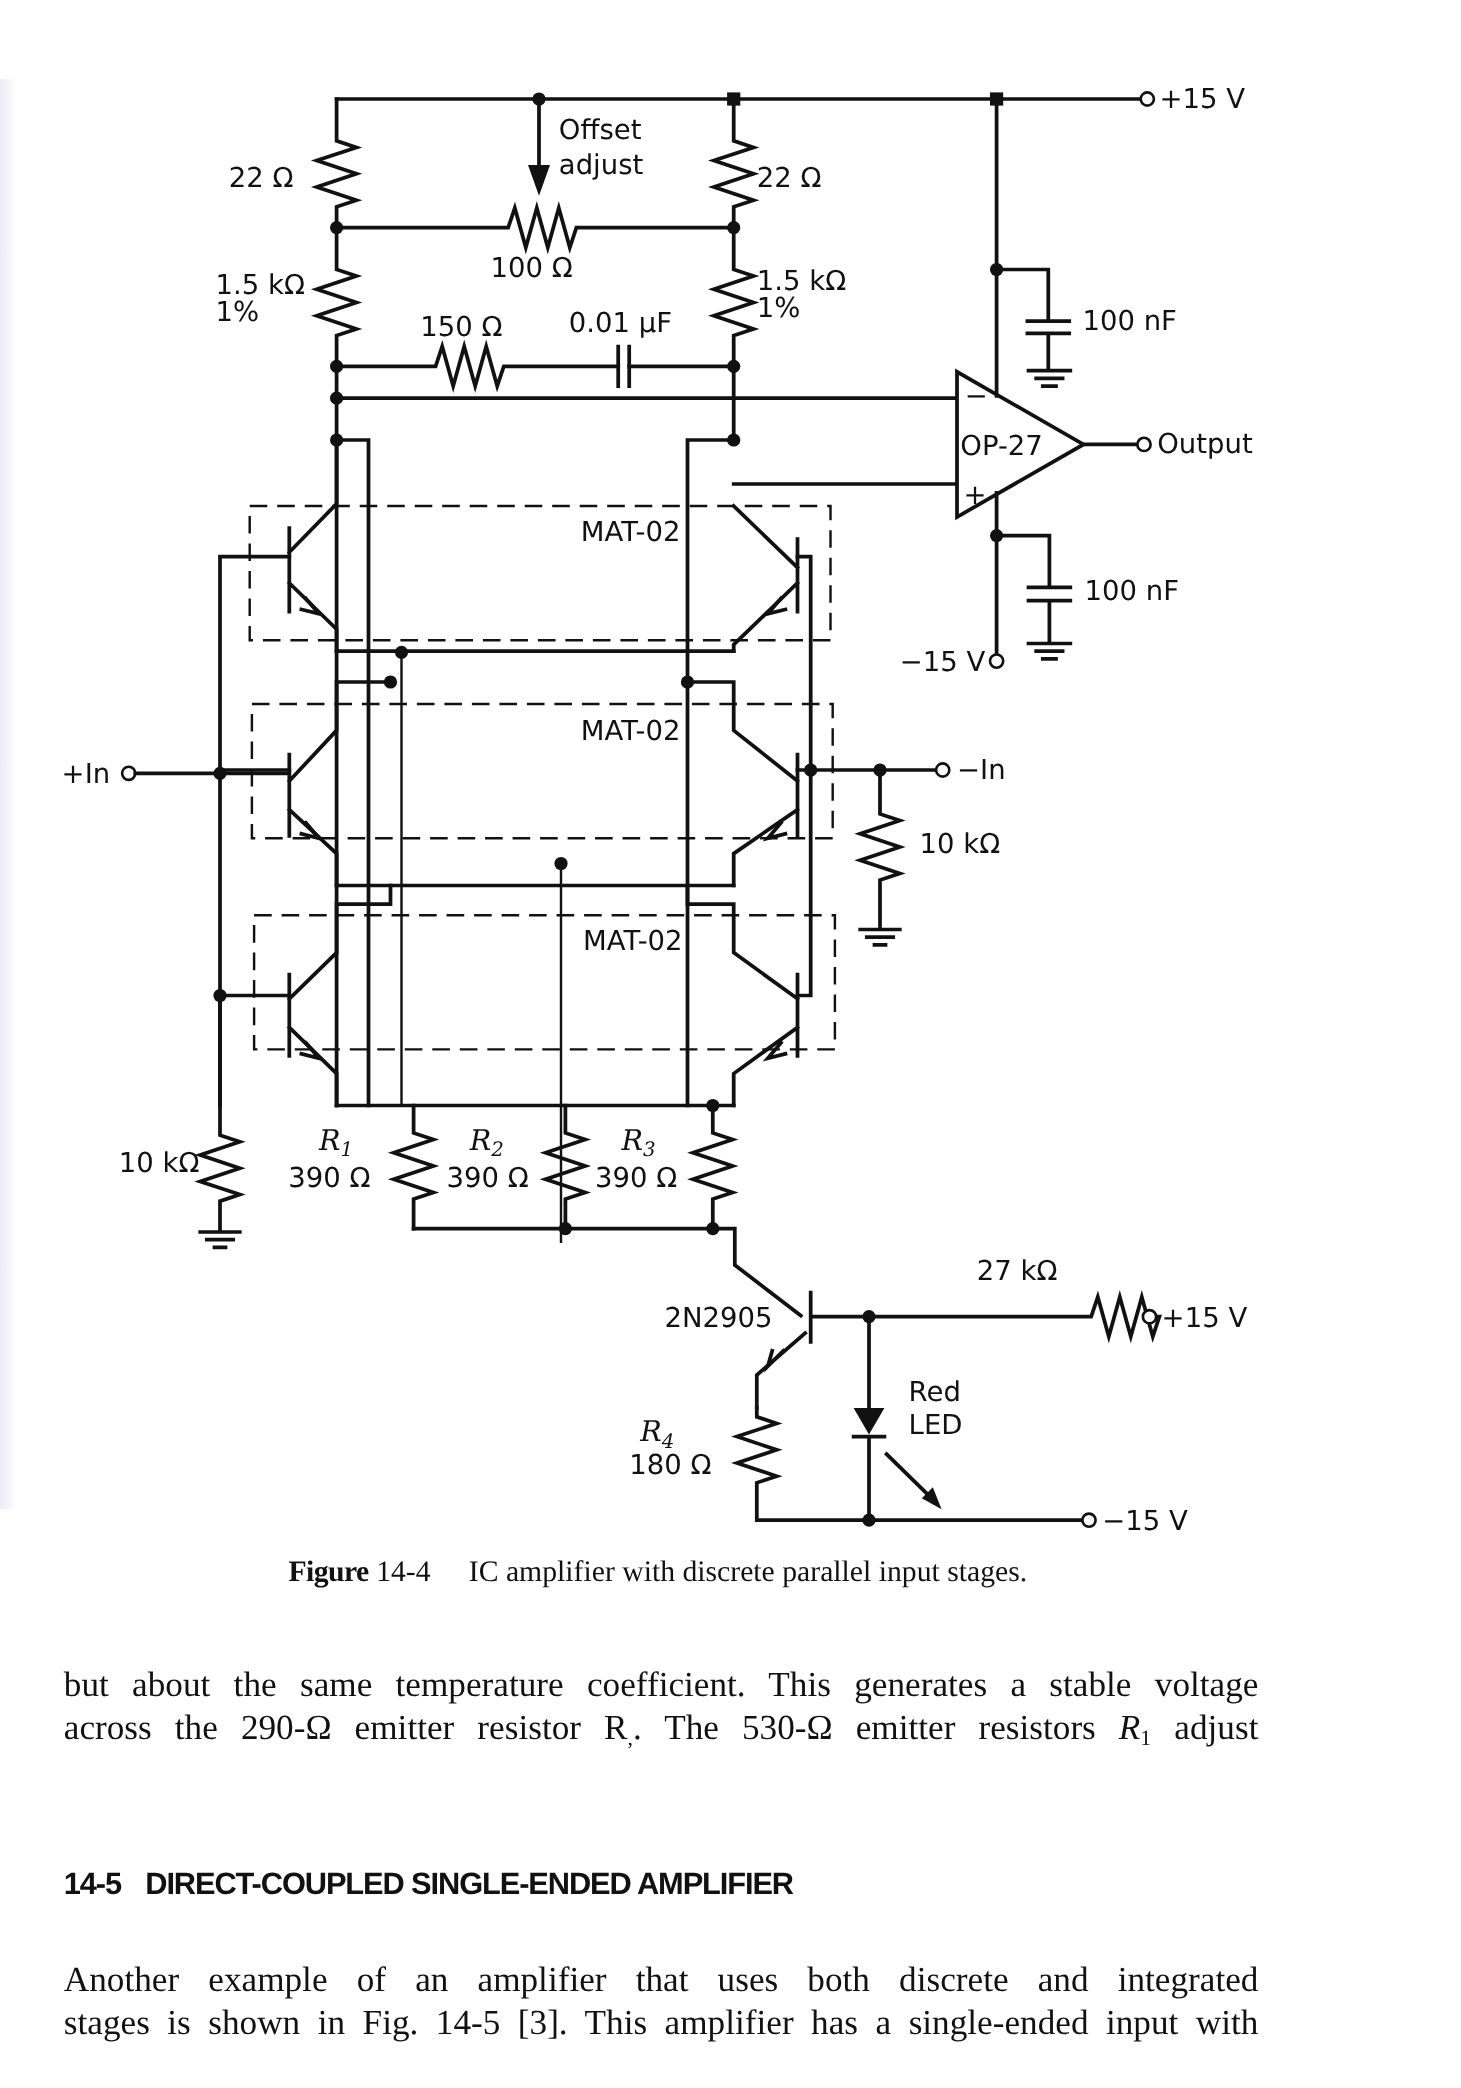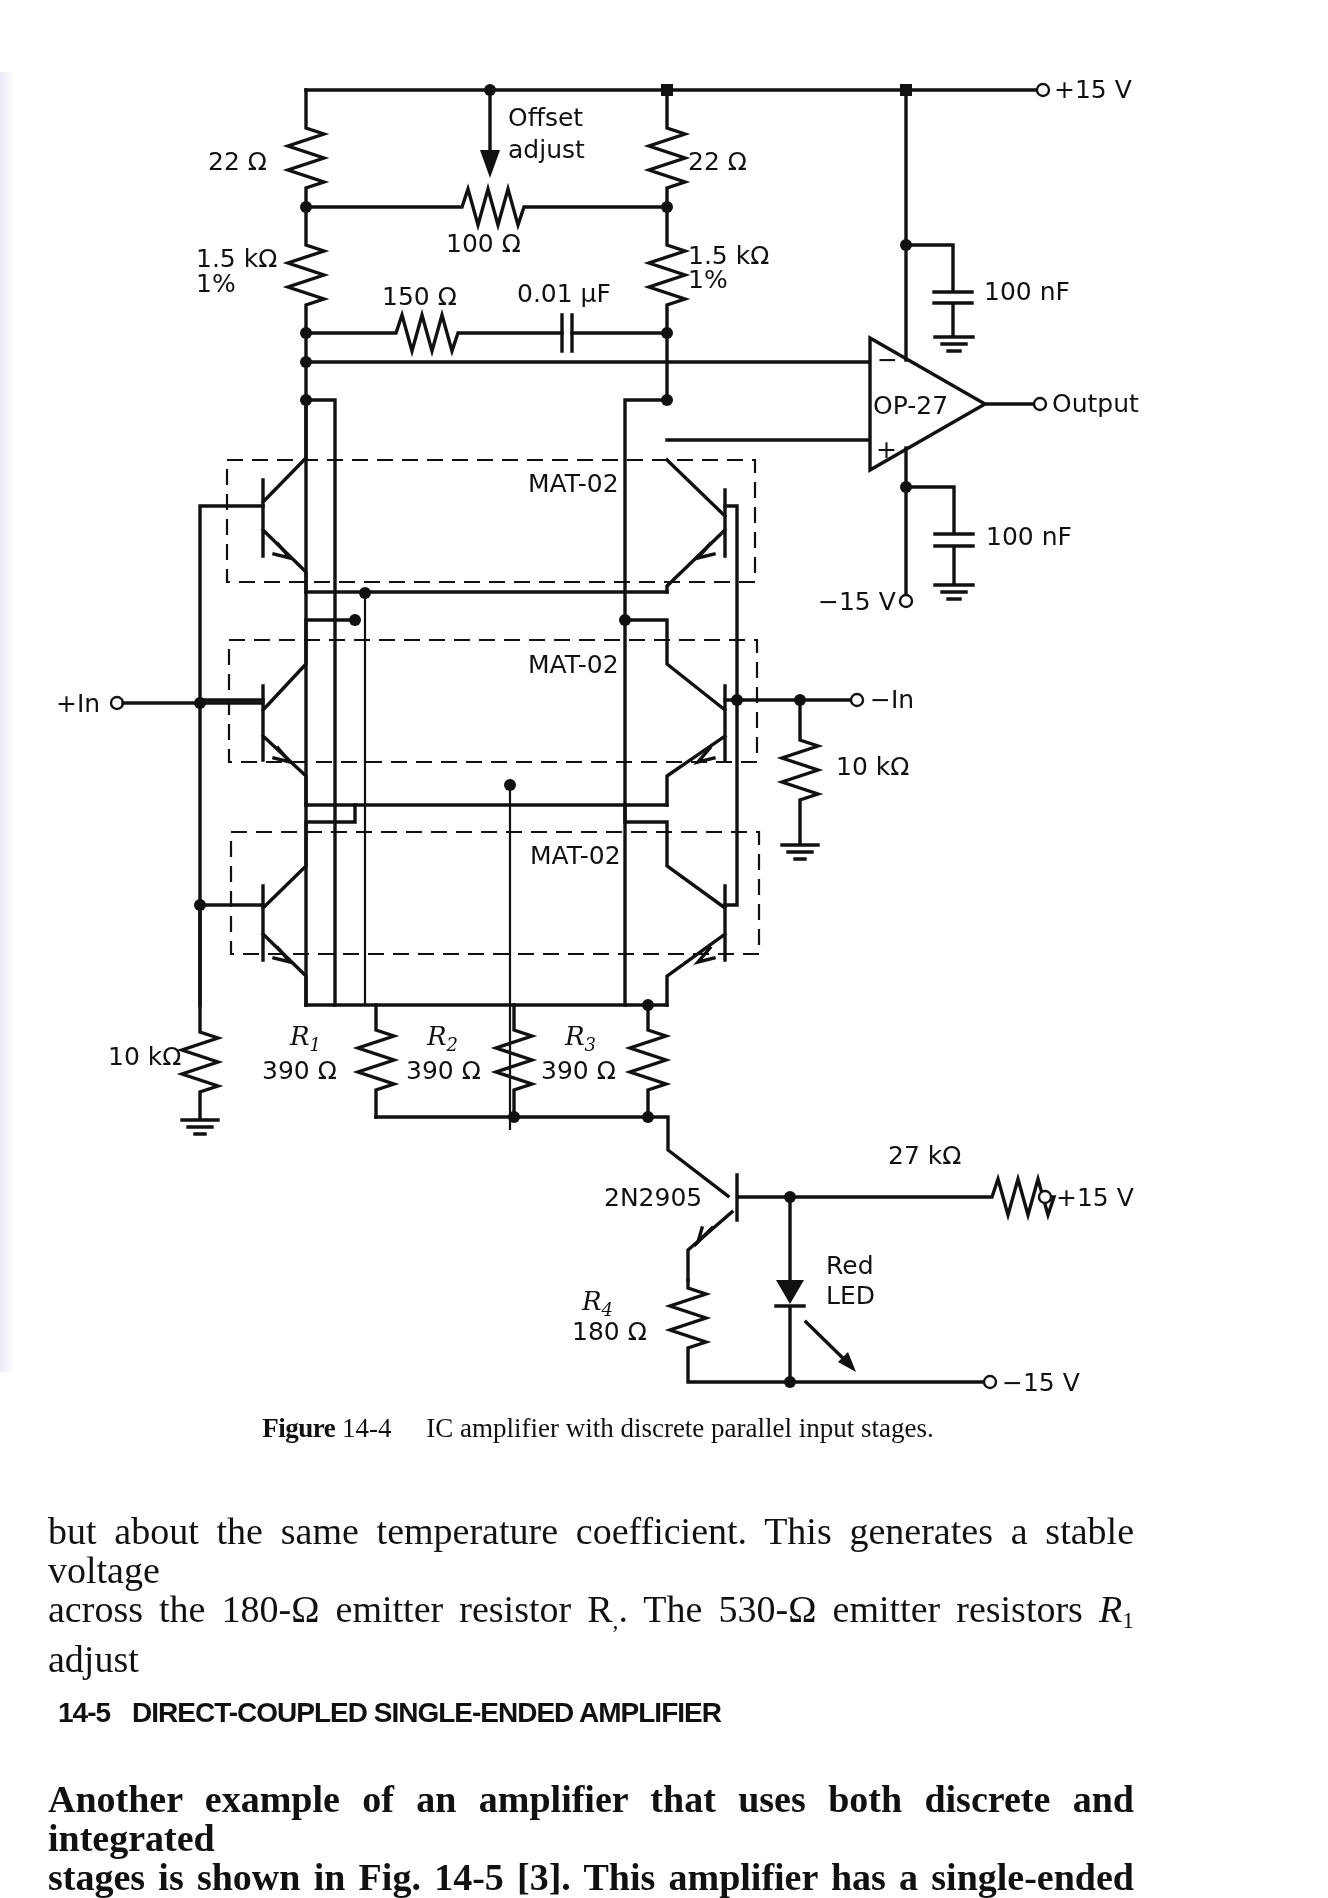--- a/index.html
+++ b/index.html
@@ -20,26 +20,26 @@
   #schematic .lbl-it { font-family: "DejaVu Serif", serif; font-style: italic; font-size: 26px; fill: #111; }
   #schematic .sub { font-family: "DejaVu Serif", serif; font-size: 18px; fill: #111; }
   .caption {
     position: absolute; left: 0; width: 1148px; top: 1413px; text-align: center;
     font-family: "Liberation Serif", serif; font-size: 27px; color: #111;
     padding-left: 48px; box-sizing: border-box;
   }
   .caption .fig { font-weight: bold; letter-spacing: -0.5px; }
   .caption .gap { display: inline-block; width: 28px; }
   .body-text {
-    position: absolute; left: 48px; width: 1086px;
-    font-family: "Liberation Serif", serif; font-size: 38px; line-height: 39px; color: #111;
+    position: absolute; left: 58px; width: 1086px;
+    font-family: "Liberation Serif", serif; font-size: 32px; line-height: 39px; color: #111;
     text-align: justify; text-align-last: left;
   }
   .p1 { top: 1512px; }
-  .p2 { top: 1780px; text-align-last: justify; font-weight: bold; }
+  .p2 { top: 1780px; text-align-last: justify; }
   .heading {
     position: absolute; left: 58px; top: 1697px;
     font-family: "Liberation Sans", sans-serif; font-weight: bold; font-size: 28px;
     letter-spacing: -1px; color: #111;
   }
   .heading .num { margin-right: 22px; text-align: right; }
   sub.s { font-size: 0.62em; vertical-align: -0.25em; }
   i.var { font-style: italic; }
 </style>
 </head>
@@ -216,21 +216,21 @@
 </svg>
 
 <div class="caption">
   <span class="fig">Figure</span>
   <span>14-4</span><span class="gap"></span>
   <span>IC amplifier with discrete parallel input stages.</span>
 </div>
 
 <div class="body-text p1">
   <div style="text-align-last: justify;">but about the same temperature coefficient. This generates a stable voltage</div>
-  <div style="text-align-last: justify;"><span>across the 180-Ω emitter resistor R</span><sub class="s">,</sub><span>.  The 530-Ω emitter resistors </span><i class="var">R</i><sub class="s">1</sub><span> adjust</span></div>
+  <div style="text-align-last: justify;"><span>across the 290-Ω emitter resistor R</span><sub class="s">,</sub><span>.  The 530-Ω emitter resistors </span><i class="var">R</i><sub class="s">1</sub><span> adjust</span></div>
 </div>
 
 <div class="heading">
   <span class="num">14-5</span><span>DIRECT-COUPLED SINGLE-ENDED AMPLIFIER</span>
 </div>
 
 <div class="body-text p2">
   <div style="text-align-last: justify;">Another example of an amplifier that uses both discrete and integrated</div>
   <div style="text-align-last: justify;">stages is shown in Fig. 14-5 [3]. This amplifier has a single-ended input with</div>
 </div>

